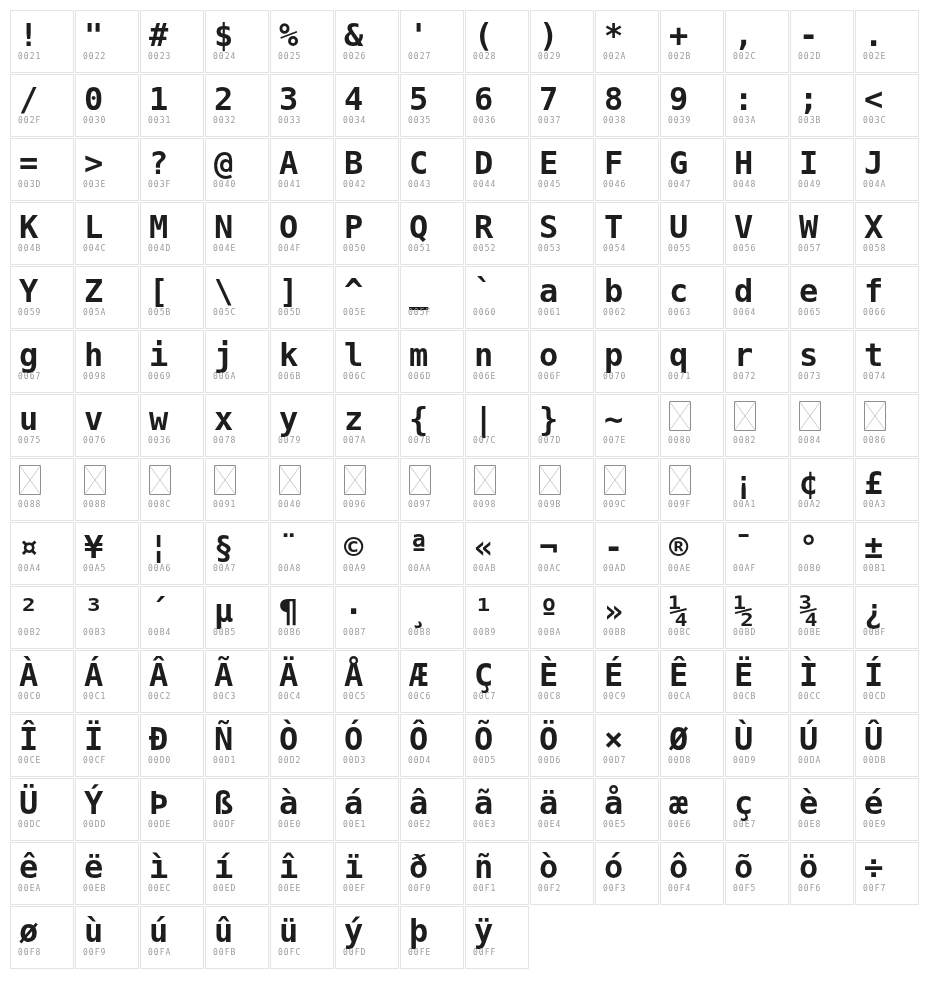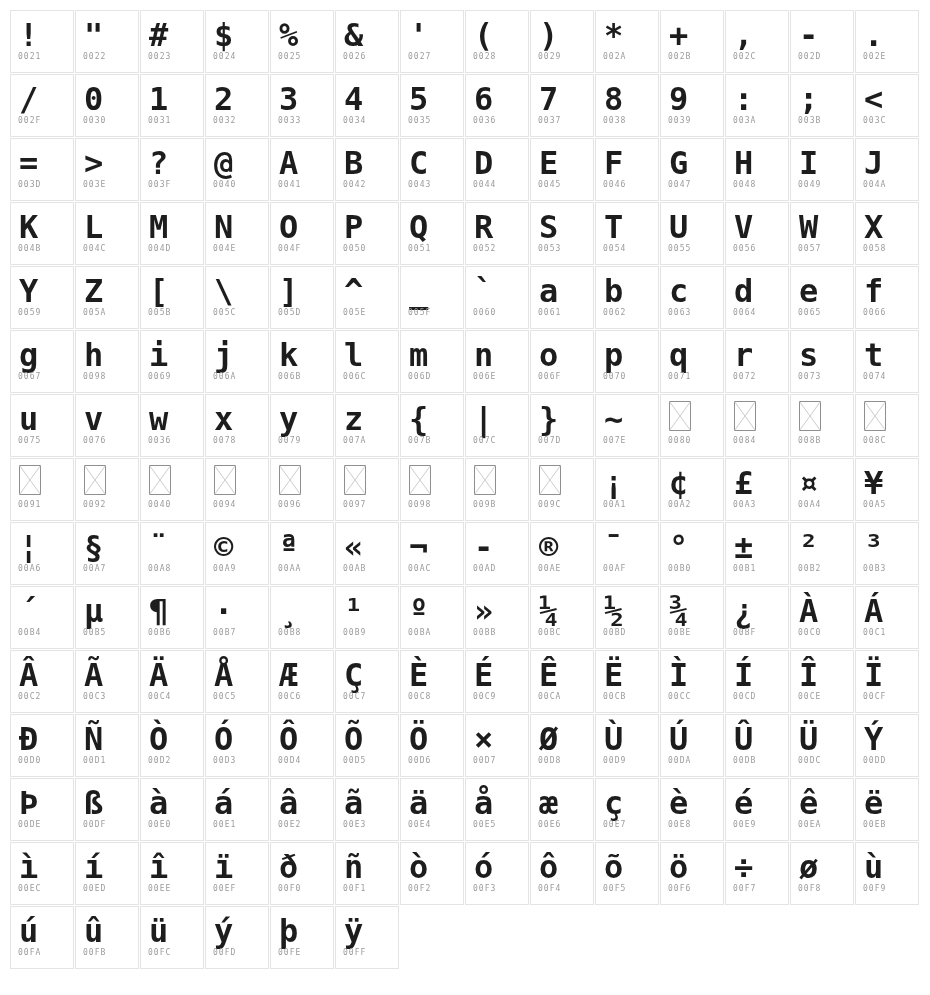--- a/index.html
+++ b/index.html
@@ -442,28 +442,52 @@
           <line x1="21.5" y1="0.5" x2="0.5" y2="29.5" stroke="#cccccc"></line>
         </svg></span>
       <div class="code">0080</div>
     </div>
     <div class="cell">
       <span class="notdef"><svg width="22" height="30" viewBox="0 0 22 30">
           <rect x="0.5" y="0.5" width="21" height="29" fill="none" stroke="#8f8f8f"></rect>
           <line x1="0.5" y1="0.5" x2="21.5" y2="29.5" stroke="#cccccc"></line>
           <line x1="21.5" y1="0.5" x2="0.5" y2="29.5" stroke="#cccccc"></line>
         </svg></span>
+      <div class="code">0082</div>
+    </div>
+    <div class="cell">
+      <span class="notdef"><svg width="22" height="30" viewBox="0 0 22 30">
+          <rect x="0.5" y="0.5" width="21" height="29" fill="none" stroke="#8f8f8f"></rect>
+          <line x1="0.5" y1="0.5" x2="21.5" y2="29.5" stroke="#cccccc"></line>
+          <line x1="21.5" y1="0.5" x2="0.5" y2="29.5" stroke="#cccccc"></line>
+        </svg></span>
       <div class="code">0084</div>
     </div>
     <div class="cell">
       <span class="notdef"><svg width="22" height="30" viewBox="0 0 22 30">
           <rect x="0.5" y="0.5" width="21" height="29" fill="none" stroke="#8f8f8f"></rect>
           <line x1="0.5" y1="0.5" x2="21.5" y2="29.5" stroke="#cccccc"></line>
           <line x1="21.5" y1="0.5" x2="0.5" y2="29.5" stroke="#cccccc"></line>
         </svg></span>
+      <div class="code">0086</div>
+    </div>
+    <div class="cell">
+      <span class="notdef"><svg width="22" height="30" viewBox="0 0 22 30">
+          <rect x="0.5" y="0.5" width="21" height="29" fill="none" stroke="#8f8f8f"></rect>
+          <line x1="0.5" y1="0.5" x2="21.5" y2="29.5" stroke="#cccccc"></line>
+          <line x1="21.5" y1="0.5" x2="0.5" y2="29.5" stroke="#cccccc"></line>
+        </svg></span>
+      <div class="code">0088</div>
+    </div>
+    <div class="cell">
+      <span class="notdef"><svg width="22" height="30" viewBox="0 0 22 30">
+          <rect x="0.5" y="0.5" width="21" height="29" fill="none" stroke="#8f8f8f"></rect>
+          <line x1="0.5" y1="0.5" x2="21.5" y2="29.5" stroke="#cccccc"></line>
+          <line x1="21.5" y1="0.5" x2="0.5" y2="29.5" stroke="#cccccc"></line>
+        </svg></span>
       <div class="code">008B</div>
     </div>
     <div class="cell">
       <span class="notdef"><svg width="22" height="30" viewBox="0 0 22 30">
           <rect x="0.5" y="0.5" width="21" height="29" fill="none" stroke="#8f8f8f"></rect>
           <line x1="0.5" y1="0.5" x2="21.5" y2="29.5" stroke="#cccccc"></line>
           <line x1="21.5" y1="0.5" x2="0.5" y2="29.5" stroke="#cccccc"></line>
         </svg></span>
       <div class="code">008C</div>
     </div>
@@ -474,44 +498,28 @@
           <line x1="21.5" y1="0.5" x2="0.5" y2="29.5" stroke="#cccccc"></line>
         </svg></span>
       <div class="code">0091</div>
     </div>
     <div class="cell">
       <span class="notdef"><svg width="22" height="30" viewBox="0 0 22 30">
           <rect x="0.5" y="0.5" width="21" height="29" fill="none" stroke="#8f8f8f"></rect>
           <line x1="0.5" y1="0.5" x2="21.5" y2="29.5" stroke="#cccccc"></line>
           <line x1="21.5" y1="0.5" x2="0.5" y2="29.5" stroke="#cccccc"></line>
         </svg></span>
-      <div class="code">0092</div>
-    </div>
-    <div class="cell">
-      <span class="notdef"><svg width="22" height="30" viewBox="0 0 22 30">
-          <rect x="0.5" y="0.5" width="21" height="29" fill="none" stroke="#8f8f8f"></rect>
-          <line x1="0.5" y1="0.5" x2="21.5" y2="29.5" stroke="#cccccc"></line>
-          <line x1="21.5" y1="0.5" x2="0.5" y2="29.5" stroke="#cccccc"></line>
-        </svg></span>
       <div class="code">0040</div>
     </div>
     <div class="cell">
       <span class="notdef"><svg width="22" height="30" viewBox="0 0 22 30">
           <rect x="0.5" y="0.5" width="21" height="29" fill="none" stroke="#8f8f8f"></rect>
           <line x1="0.5" y1="0.5" x2="21.5" y2="29.5" stroke="#cccccc"></line>
           <line x1="21.5" y1="0.5" x2="0.5" y2="29.5" stroke="#cccccc"></line>
         </svg></span>
-      <div class="code">0094</div>
-    </div>
-    <div class="cell">
-      <span class="notdef"><svg width="22" height="30" viewBox="0 0 22 30">
-          <rect x="0.5" y="0.5" width="21" height="29" fill="none" stroke="#8f8f8f"></rect>
-          <line x1="0.5" y1="0.5" x2="21.5" y2="29.5" stroke="#cccccc"></line>
-          <line x1="21.5" y1="0.5" x2="0.5" y2="29.5" stroke="#cccccc"></line>
-        </svg></span>
       <div class="code">0096</div>
     </div>
     <div class="cell">
       <span class="notdef"><svg width="22" height="30" viewBox="0 0 22 30">
           <rect x="0.5" y="0.5" width="21" height="29" fill="none" stroke="#8f8f8f"></rect>
           <line x1="0.5" y1="0.5" x2="21.5" y2="29.5" stroke="#cccccc"></line>
           <line x1="21.5" y1="0.5" x2="0.5" y2="29.5" stroke="#cccccc"></line>
         </svg></span>
       <div class="code">0097</div>
     </div>
@@ -531,20 +539,28 @@
         </svg></span>
       <div class="code">009B</div>
     </div>
     <div class="cell">
       <span class="notdef"><svg width="22" height="30" viewBox="0 0 22 30">
           <rect x="0.5" y="0.5" width="21" height="29" fill="none" stroke="#8f8f8f"></rect>
           <line x1="0.5" y1="0.5" x2="21.5" y2="29.5" stroke="#cccccc"></line>
           <line x1="21.5" y1="0.5" x2="0.5" y2="29.5" stroke="#cccccc"></line>
         </svg></span>
       <div class="code">009C</div>
+    </div>
+    <div class="cell">
+      <span class="notdef"><svg width="22" height="30" viewBox="0 0 22 30">
+          <rect x="0.5" y="0.5" width="21" height="29" fill="none" stroke="#8f8f8f"></rect>
+          <line x1="0.5" y1="0.5" x2="21.5" y2="29.5" stroke="#cccccc"></line>
+          <line x1="21.5" y1="0.5" x2="0.5" y2="29.5" stroke="#cccccc"></line>
+        </svg></span>
+      <div class="code">009F</div>
     </div>
     <div class="cell">
       <div class="glyph">¡</div>
       <div class="code">00A1</div>
     </div>
     <div class="cell">
       <div class="glyph">¢</div>
       <div class="code">00A2</div>
     </div>
     <div class="cell">

